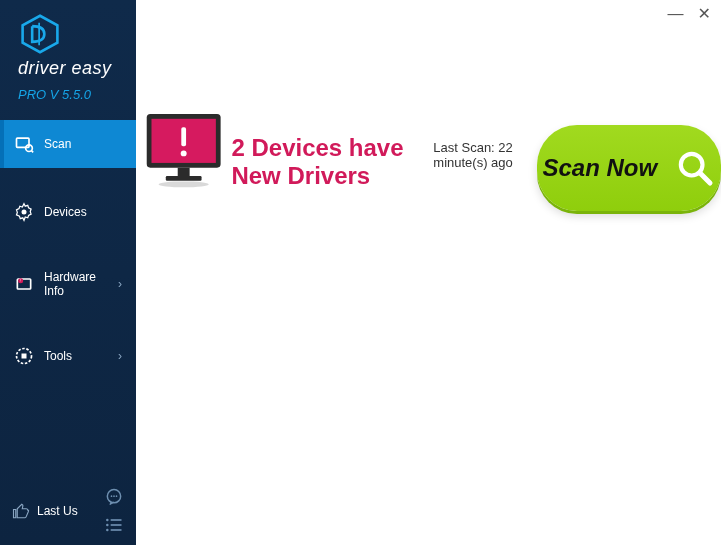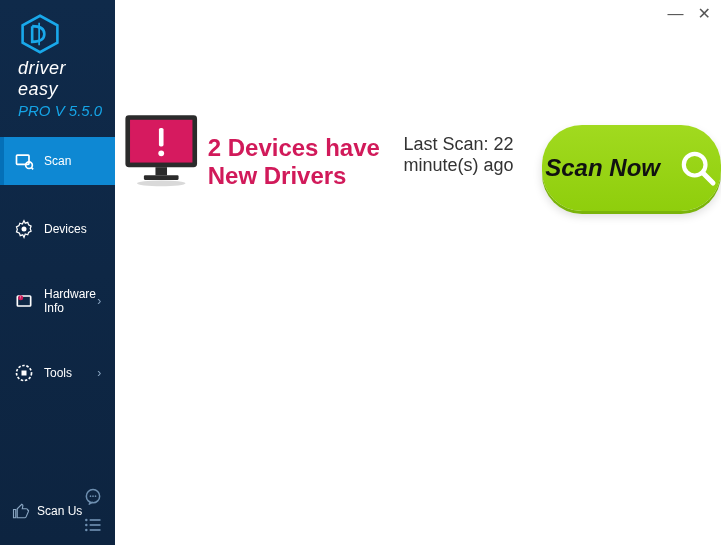--- a/index.html
+++ b/index.html
@@ -10,21 +10,21 @@
     width: 158px;
     background: linear-gradient(180deg, #0f2a4a 0%, #0d2440 100%);
     display: flex;
     flex-direction: column;
     color: #fff;
   }
   
   .brand { padding: 14px 10px 8px 18px; }
   .logo-svg { width: 44px; height: 40px; display: block; margin-bottom: 4px; }
   .brand-name { font-size: 18px; font-weight: 300; font-style: italic; letter-spacing: 0.5px; }
-  .brand-version { font-size: 15px; color: #15a4e6; font-style: italic; margin-top: 2px; }
+  .brand-version { font-size: 13px; color: #15a4e6; font-style: italic; margin-top: 8px; }
   
   .nav { margin-top: 10px; flex: 1; }
   .nav-item {
     display: flex; align-items: center;
     padding: 14px 14px; cursor: pointer;
     position: relative; margin-bottom: 20px;
   }
   .nav-item.active { background: #0e88d3; }
   .nav-item.active::before {
     content: ""; position: absolute; left: 0; top: 0; bottom: 0; width: 4px; background: #0470b8;
@@ -52,21 +52,21 @@
     display: flex; gap: 14px; color: #555;
   }
   .win-btn { cursor: pointer; font-size: 16px; line-height: 1; font-weight: 300; }
   
   .monitor-area { margin-top: 86px; display: flex; align-items: center; }
   .monitor-svg { width: 150px; height: 130px; }
   
   .status-title {
     margin-top: 22px; font-size: 24px; font-weight: bold; color: #d11a5a;
   }
-  .status-sub { margin-top: 8px; font-size: 18px; color: #333; }
+  .status-sub { margin-top: 8px; font-size: 13px; color: #333; }
   
   .scan-btn {
     margin-top: 34px;
     width: 290px; height: 86px;
     background: linear-gradient(180deg, #a1da1f 0%, #8fce0c 100%);
     border-radius: 40px;
     display: flex; align-items: center; justify-content: center; gap: 18px;
     cursor: pointer;
     box-shadow: 0 3px 0 #7ab40a, 0 5px 10px rgba(0,0,0,0.15);
   }
@@ -125,21 +125,21 @@
         <span class="nav-label">Tools</span>
         <span class="nav-chevron">›</span>
       </div>
     </nav>
 
     <div class="bottom-bar">
       <div class="like-wrap">
         <svg width="18" height="18" viewBox="0 0 24 24">
           <path d="M2 21h3V10H2v11zm19-10c0-1.1-.9-2-2-2h-5.3l.8-3.8V5c0-.4-.2-.8-.4-1.1L13 3l-6 6v12h10c.8 0 1.5-.5 1.8-1.2l2.9-6.8c.2-.3.3-.7.3-1v-1z" fill="none" stroke="#8aa6c2" stroke-width="1.5"></path>
         </svg>
-        <span class="like-label">Scan Us</span>
+        <span class="like-label">Last Us</span>
       </div>
       <div class="bottom-icons">
         <svg class="bot-icon" viewBox="0 0 24 24">
           <circle cx="12" cy="11" r="8" fill="none" stroke="#6e8fb0" stroke-width="1.8"></circle>
           <circle cx="9" cy="11" r="1" fill="#6e8fb0"></circle>
             <circle cx="12" cy="11" r="1" fill="#6e8fb0"></circle>
             <circle cx="15" cy="11" r="1" fill="#6e8fb0"></circle>
           <path d="M9 18l-2 3 5-3" fill="none" stroke="#6e8fb0" stroke-width="1.5"></path>
         </svg>
         <svg class="bot-icon" viewBox="0 0 24 24">

